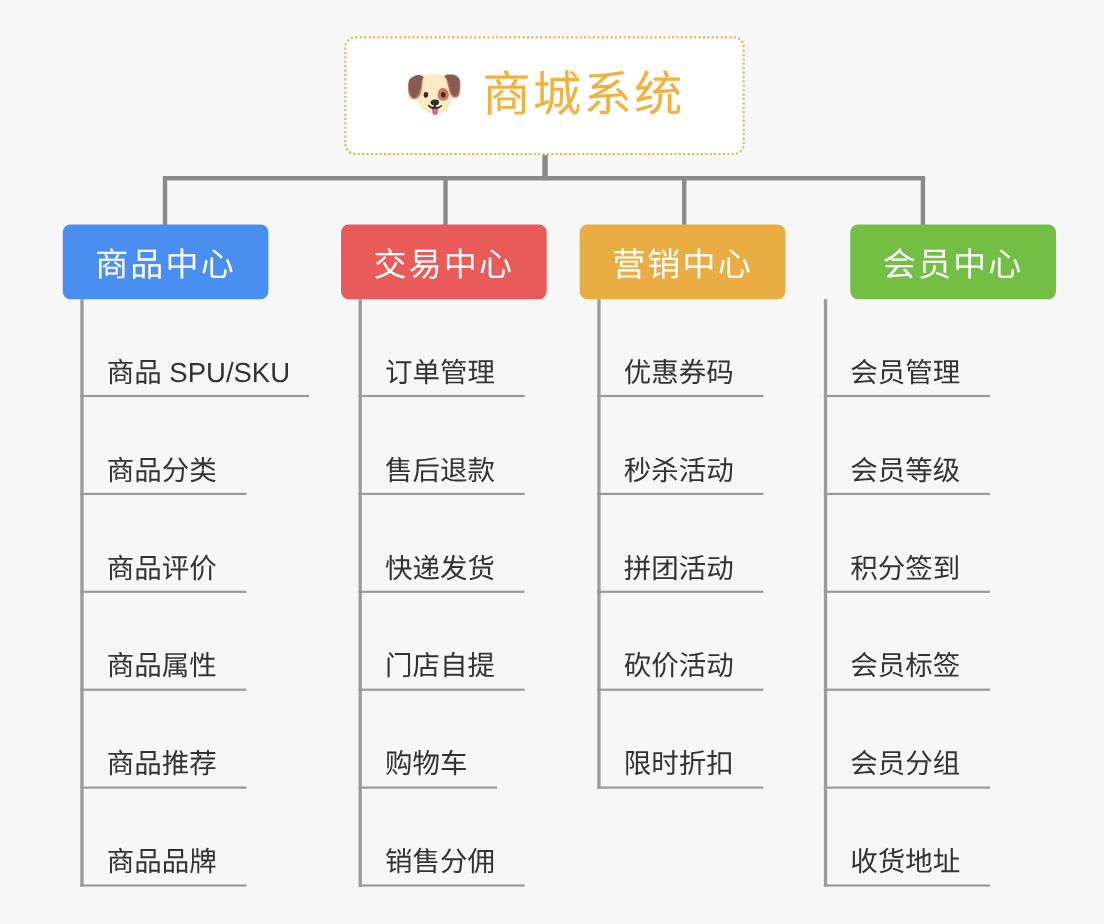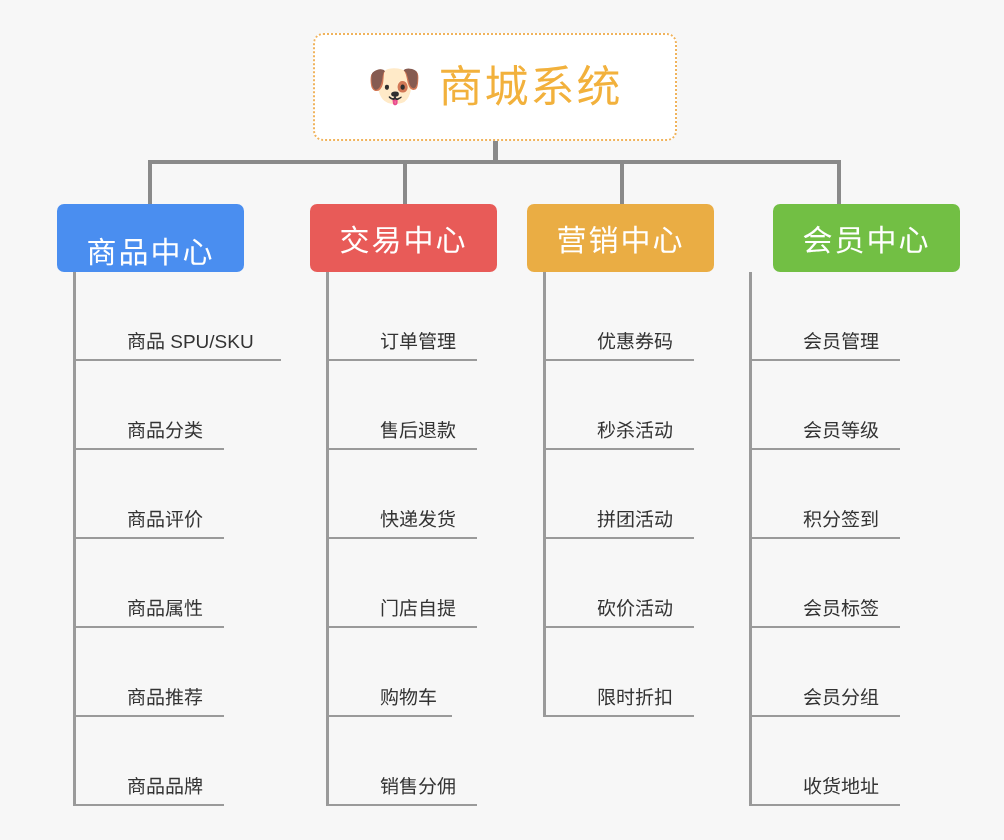--- a/index.html
+++ b/index.html
@@ -100,24 +100,24 @@
   }
   .leaf-underline {
     position: absolute;
     left: 0;
     bottom: 0;
     height: 2px;
     background: #9a9a9a;
   }
   .leaf-label {
     position: relative;
-    font-size: 19px;
+    font-size: 25px;
     color: #333333;
     white-space: nowrap;
-    padding-left: 54px;
+    padding-left: 24px;
     padding-bottom: 8px;
     line-height: 1.1;
   }
 </style>
 </head>
 <body style="background: rgb(247, 247, 247);">
 
 <div id="diagram">
 
   <div class="root-node" style="border-color: rgb(240, 179, 92); background: rgb(255, 255, 255);">
@@ -126,21 +126,21 @@
   </div>
 
   <div class="conn conn-v" style="left: 493px; top: 141px; width: 5px; height: 23px; background: rgb(138, 138, 138);"></div>
   <div class="conn conn-h" style="left: 150px; top: 160px; width: 691px; height: 4px; background: rgb(138, 138, 138);"></div>
   <div class="conn conn-v" style="left: 148px; top: 160px; width: 4px; height: 46px; background: rgb(138, 138, 138);"></div>
   <div class="conn conn-v" style="left: 403px; top: 160px; width: 4px; height: 46px; background: rgb(138, 138, 138);"></div>
   <div class="conn conn-v" style="left: 620px; top: 160px; width: 4px; height: 46px; background: rgb(138, 138, 138);"></div>
   <div class="conn conn-v" style="left: 837px; top: 160px; width: 4px; height: 46px; background: rgb(138, 138, 138);"></div>
 
   <div class="column" style="left:57px; width:187px;">
-    <div class="cat-header" style="width: 187px; background: rgb(74, 142, 240); align-items: flex-end;">
+    <div class="cat-header" style="width: 187px; background: rgb(74, 142, 240);">
       <span>商品中心</span>
     </div>
     <div class="leaf-list" style="margin-left:16px;">
       <div class="spine"></div>
       <div class="leaf">
         <div class="leaf-underline" style="width:208px;"></div>
         <span class="leaf-label">商品 SPU/SKU</span>
       </div>
       <div class="leaf">
         <div class="leaf-underline" style="width:151px;"></div>

